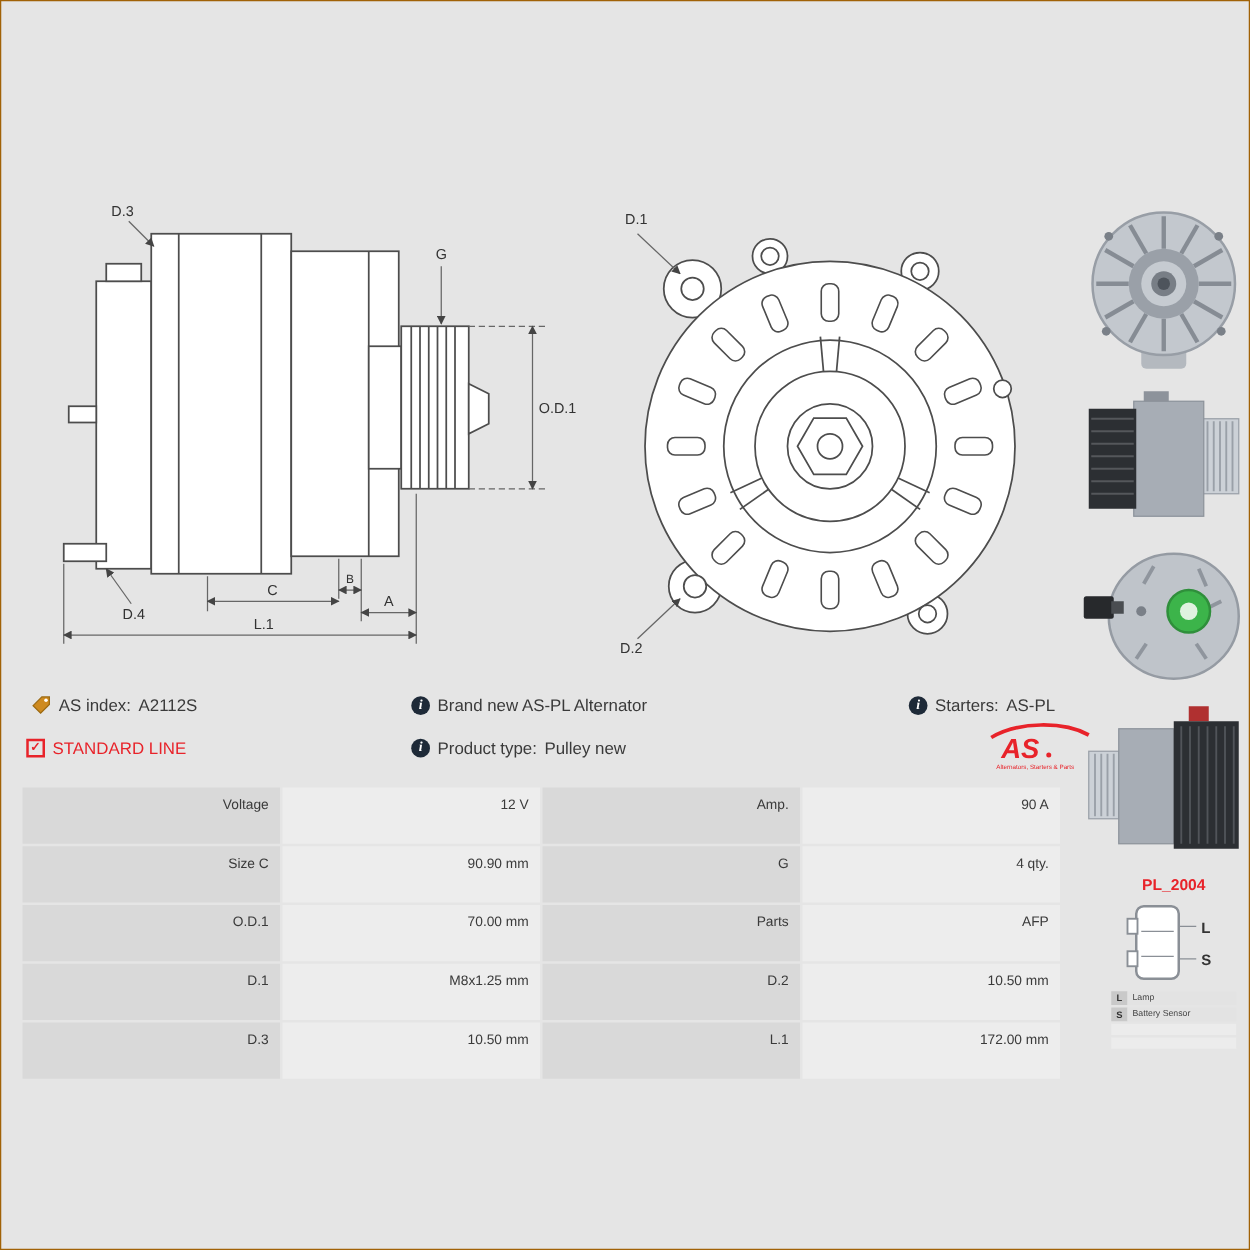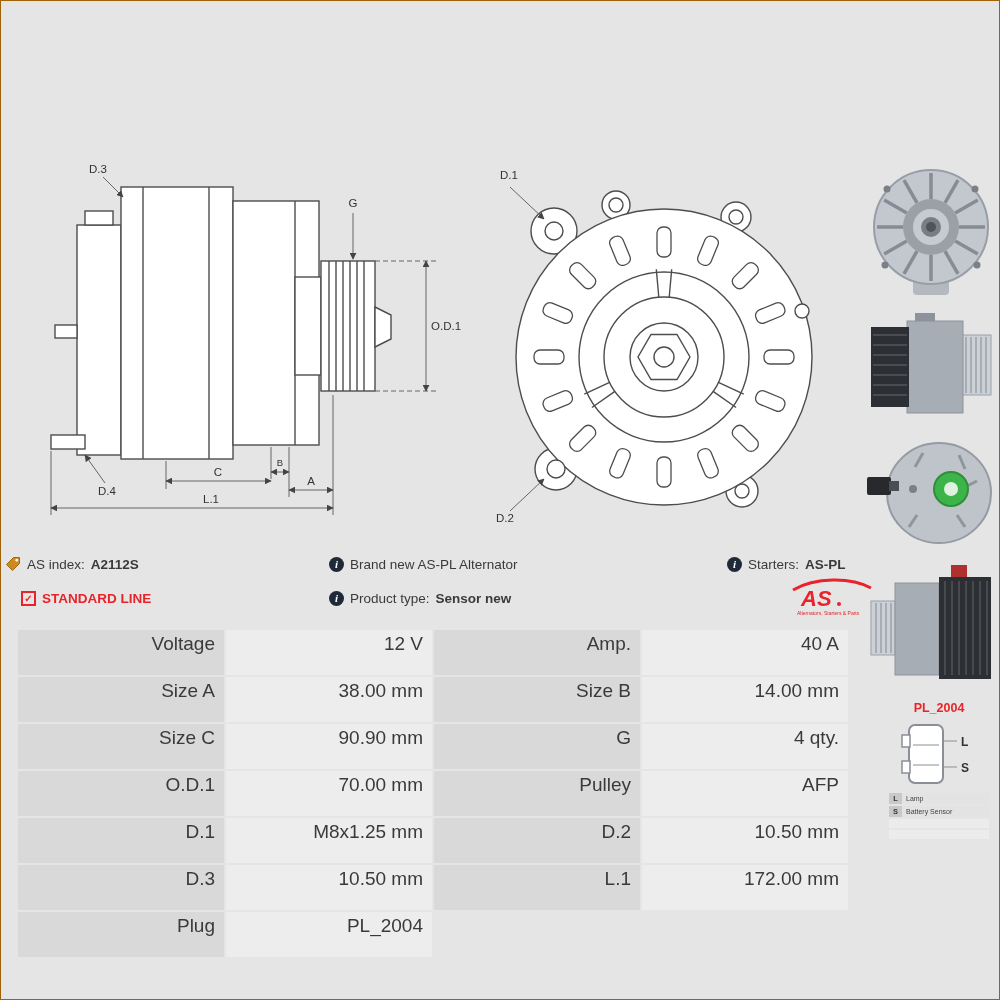--- a/index.html
+++ b/index.html
@@ -2,30 +2,30 @@
 <html><head>
 <meta charset="utf-8">
 <style>
   html,body{margin:0;padding:0;background:#fff;}
   .page{position:relative;width:1000px;height:1000px;background:#e5e5e5;overflow:hidden;
         font-family:"Liberation Sans",sans-serif;border:1px solid #a16207;box-sizing:border-box;}
   .abs{position:absolute;}
   
   .info-item{position:absolute;display:flex;align-items:center;gap:6px;height:18px;}
   .t{font-size:13.5px;color:#3a3a3a;white-space:nowrap;}
-  .b{font-weight:bold;}
+  .b{font-weight:normal;}
   .red{color:#e8232a;}
   .info-icon{width:15px;height:15px;border-radius:50%;background:#1e2a38;color:#fff;
              display:flex;align-items:center;justify-content:center;
              font-family:"Liberation Serif",serif;font-style:italic;font-weight:bold;font-size:11px;flex:0 0 15px;}
   .check-icon{width:11px;height:11px;border:2px solid #e8232a;color:#e8232a;font-size:10px;line-height:11px;
               display:flex;align-items:center;justify-content:center;font-weight:bold;flex:0 0 11px;}
   
   .spec-table{position:absolute;left:15px;top:627px;border-collapse:separate;border-spacing:2px;}
-  .spec-table td{width:197px;height:28px;font-size:19px;color:#3a3a3a;text-align:right;
+  .spec-table td{width:197px;height:28px;font-size:11px;color:#3a3a3a;text-align:right;
                  padding:0 9px 17px 0;vertical-align:middle;}
   .lab{background:#d9d9d9;}
   .val{background:#ededed;}
   .blank{background:transparent;}
   
   .plug-code{position:absolute;left:888px;top:700px;width:100px;text-align:center;
              color:#e8232a;font-weight:bold;font-size:12.5px;}
   .legend{position:absolute;left:888px;top:792px;width:100px;}
   .legend-row{display:flex;height:11px;margin-bottom:2px;}
   .lkey{width:13px;background:#c9c9c9;font-size:7.5px;font-weight:bold;display:flex;
@@ -239,21 +239,21 @@
         <line x1="80" y1="24" x2="80" y2="118"></line>
         <line x1="87" y1="24" x2="87" y2="118"></line>
         <line x1="94" y1="24" x2="94" y2="118"></line>
         <line x1="101" y1="24" x2="101" y2="118"></line>
         <line x1="108" y1="24" x2="108" y2="118"></line>
         <line x1="115" y1="24" x2="115" y2="118"></line>
         <line x1="122" y1="24" x2="122" y2="118"></line>
       </g>
   </svg>
 
-  <div class="info-item" style="left:4px;top:554px">
+  <div class="info-item" style="left:24px;top:554px">
     <svg width="16" height="16" viewBox="0 0 16 16">
       <path d="M1.5,8.5 L8.5,1.5 L14.5,1.5 L14.5,7.5 L7.5,14.5 Z" fill="#ce8a1f" stroke="#9c6a12"></path>
       <circle cx="11.8" cy="4.2" r="1.4" fill="#fff"></circle>
     </svg>
     <span class="t">AS index:</span>
     <span class="t b">A2112S</span>
   </div>
 
   <div class="info-item" style="left:20px;top:588px">
     <span class="check-icon">✓</span>
@@ -261,21 +261,21 @@
   </div>
 
   <div class="info-item" style="left:328px;top:554px">
     <span class="info-icon">i</span>
     <span class="t">Brand new AS-PL Alternator</span>
   </div>
 
   <div class="info-item" style="left:328px;top:588px">
     <span class="info-icon">i</span>
     <span class="t">Product type:</span>
-    <span class="t b">Sensor new</span>
+    <span class="t b">Pulley new</span>
   </div>
 
   <div class="info-item" style="left:726px;top:554px">
     <span class="info-icon">i</span>
     <span class="t">Starters:</span>
     <span class="t b">AS-PL</span>
   </div>
 
   <svg class="abs" style="left:786px;top:574px" width="92" height="42" viewBox="0 0 92 42">
     <path d="M6,15 C28,2 64,2 84,13" stroke="#e8232a" stroke-width="3" fill="none"></path>
@@ -283,57 +283,45 @@
     <circle cx="52" cy="29" r="2" fill="#e8232a"></circle>
     <text x="10" y="40" font-size="5" fill="#e8232a">Alternators, Starters &amp; Parts</text>
   </svg>
 
   <table class="spec-table">
     <tbody>
         <tr>
       <td class="lab">Voltage</td>
       <td class="val">12 V</td>
       <td class="lab">Amp.</td>
-      <td class="val">40 A</td>
-    </tr>
-    <tr>
-      <td class="lab">Size A</td>
-      <td class="val">38.00 mm</td>
-      <td class="lab">Size B</td>
-      <td class="val">14.00 mm</td>
+      <td class="val">90 A</td>
     </tr>
     <tr>
       <td class="lab">Size C</td>
       <td class="val">90.90 mm</td>
       <td class="lab">G</td>
       <td class="val">4 qty.</td>
     </tr>
     <tr>
       <td class="lab">O.D.1</td>
       <td class="val">70.00 mm</td>
-      <td class="lab">Pulley</td>
+      <td class="lab">Parts</td>
       <td class="val">AFP</td>
     </tr>
     <tr>
       <td class="lab">D.1</td>
       <td class="val">M8x1.25 mm</td>
       <td class="lab">D.2</td>
       <td class="val">10.50 mm</td>
     </tr>
     <tr>
       <td class="lab">D.3</td>
       <td class="val">10.50 mm</td>
       <td class="lab">L.1</td>
       <td class="val">172.00 mm</td>
-    </tr>
-    <tr>
-      <td class="lab">Plug</td>
-      <td class="val">PL_2004</td>
-      <td class="blank"></td>
-      <td class="blank"></td>
     </tr>
   </tbody>
     </table>
 
   <div class="plug-code">PL_2004</div>
 
   <svg class="abs" style="left:898px;top:722px" width="90" height="64" viewBox="0 0 90 64">
     <rect x="10" y="2" width="34" height="58" rx="6" fill="#fff" stroke="#8a8f96" stroke-width="2"></rect>
     <rect x="3" y="12" width="8" height="12" fill="#fff" stroke="#8a8f96" stroke-width="1.5"></rect>
     <rect x="3" y="38" width="8" height="12" fill="#fff" stroke="#8a8f96" stroke-width="1.5"></rect>

